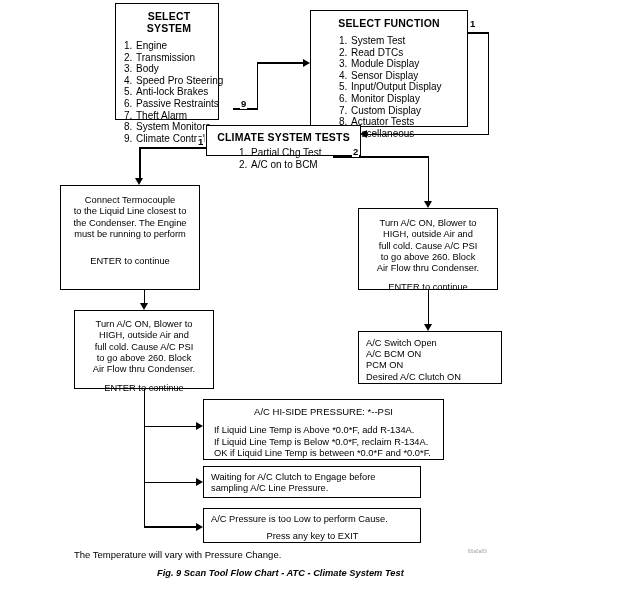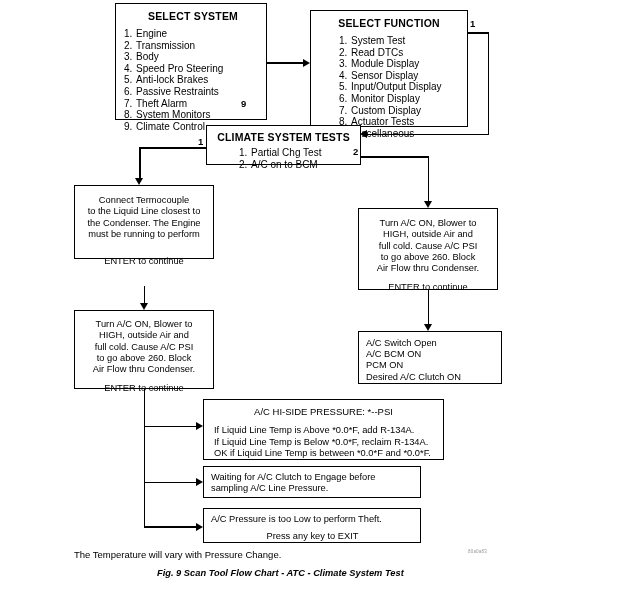--- a/index.html
+++ b/index.html
@@ -129,21 +129,21 @@
   <div class="seg h" style="left:143.5px;top:481.5px;width:55px;"></div>
   <div class="arrow right" style="left:196px;top:478px;"></div>
   <div class="seg h" style="left:143.5px;top:526px;width:55px;"></div>
   <div class="arrow right" style="left:196px;top:522.5px;"></div>
 
   <div class="edgelabel" style="left:240px;top:99px;">9</div>
   <div class="edgelabel" style="left:469px;top:19px;">1</div>
   <div class="edgelabel" style="left:197px;top:137px;">1</div>
   <div class="edgelabel" style="left:352px;top:147px;">2</div>
 
-  <div class="box" style="left:115px;top:3px;width:152px;height:117px;padding:6px 4px 0 8px;">
+  <div class="box" style="left:115px;top:3px;width:104px;height:117px;padding:6px 4px 0 8px;">
     <div class="title">SELECT SYSTEM</div>
     <ul class="list" style="margin-top:6px;">
       <li><span class="num">1.</span><span>Engine</span></li>
       <li><span class="num">2.</span><span>Transmission</span></li>
       <li><span class="num">3.</span><span>Body</span></li>
       <li><span class="num">4.</span><span>Speed Pro Steering</span></li>
       <li><span class="num">5.</span><span>Anti-lock Brakes</span></li>
       <li><span class="num">6.</span><span>Passive Restraints</span></li>
       <li><span class="num">7.</span><span>Theft Alarm</span></li>
       <li><span class="num">8.</span><span>System Monitors</span></li>
@@ -159,29 +159,29 @@
       <li><span class="num">3.</span><span>Module Display</span></li>
       <li><span class="num">4.</span><span>Sensor Display</span></li>
       <li><span class="num">5.</span><span>Input/Output Display</span></li>
       <li><span class="num">6.</span><span>Monitor Display</span></li>
       <li><span class="num">7.</span><span>Custom Display</span></li>
       <li><span class="num">8.</span><span>Actuator Tests</span></li>
       <li><span class="num">9.</span><span>Miscellaneous</span></li>
     </ul>
   </div>
 
-  <div class="box" style="left:206px;top:125px;width:155px;height:40px;padding:5px 4px 0 4px;">
+  <div class="box" style="left:206px;top:125px;width:155px;height:31px;padding:5px 4px 0 4px;">
     <div class="title">CLIMATE SYSTEM TESTS</div>
     <ul class="list" style="margin-top:4px;padding-left:28px;">
       <li><span class="num">1.</span><span>Partial Chg Test</span></li>
       <li><span class="num">2.</span><span>A/C on to BCM</span></li>
     </ul>
   </div>
 
-  <div class="box" style="left:74px;top:185px;width:140px;height:74px;padding:9px 3px 0 3px;">
+  <div class="box" style="left:60px;top:185px;width:140px;height:105px;padding:9px 3px 0 3px;">
     <div class="para">
       <div>Connect Termocouple</div>
       <div>to the Liquid Line closest to</div>
       <div>the Condenser.  The Engine</div>
       <div>must be running to perform</div>
       <div class="gap"></div>
       <div class="gap"></div>
       <div>ENTER to continue</div>
     </div>
   </div>
@@ -226,21 +226,21 @@
       <p>OK if Liquid Line Temp is between *0.0*F and *0.0*F.</p>
     </div>
   </div>
 
   <div class="box lines" style="left:203px;top:466px;width:218px;height:32px;padding:5px 0 0 7px;">
     <p>Waiting for A/C Clutch to Engage before</p>
     <p>sampling A/C Line Pressure.</p>
   </div>
 
   <div class="box" style="left:203px;top:508px;width:218px;height:35px;padding:5px 6px 0 7px;">
-    <p style="margin:0;font-size:9.3px;line-height:11.2px;white-space:nowrap;">A/C Pressure is too Low to perform Theft.</p>
+    <p style="margin:0;font-size:9.3px;line-height:11.2px;white-space:nowrap;">A/C Pressure is too Low to perform Cause.</p>
     <p style="margin:6px 0 0 0;font-size:9.3px;line-height:11.2px;text-align:center;white-space:nowrap;">Press any key to EXIT</p>
   </div>
 
   <div class="note" style="left:74px;top:549px;">The Temperature will vary with Pressure Change.</div>
   <div class="caption" style="left:157px;top:568px;">Fig. 9 Scan Tool Flow Chart - ATC - Climate System Test</div>
   <div class="watermark" style="left:468px;top:549px;">80a0a83</div>
 
 </div>
 
 </body></html>

